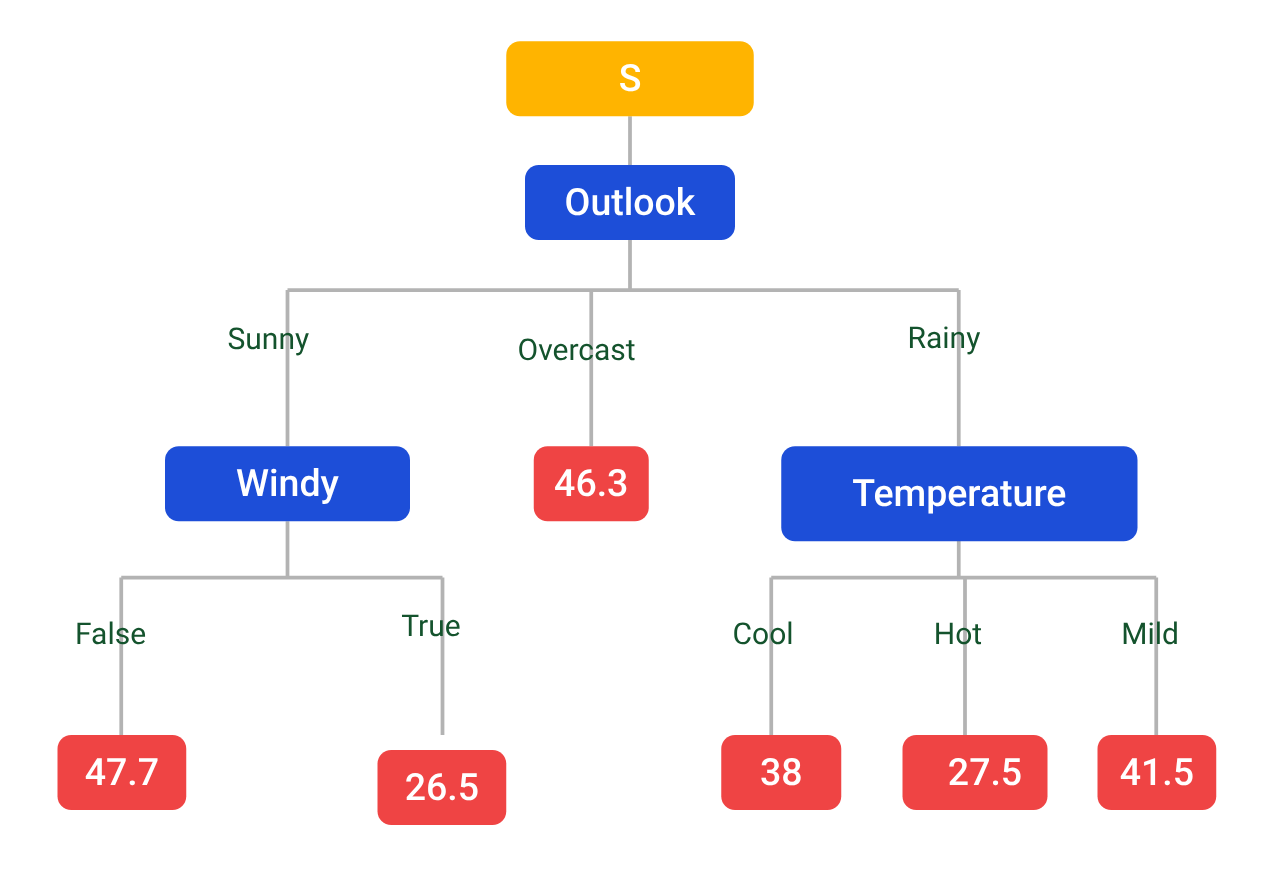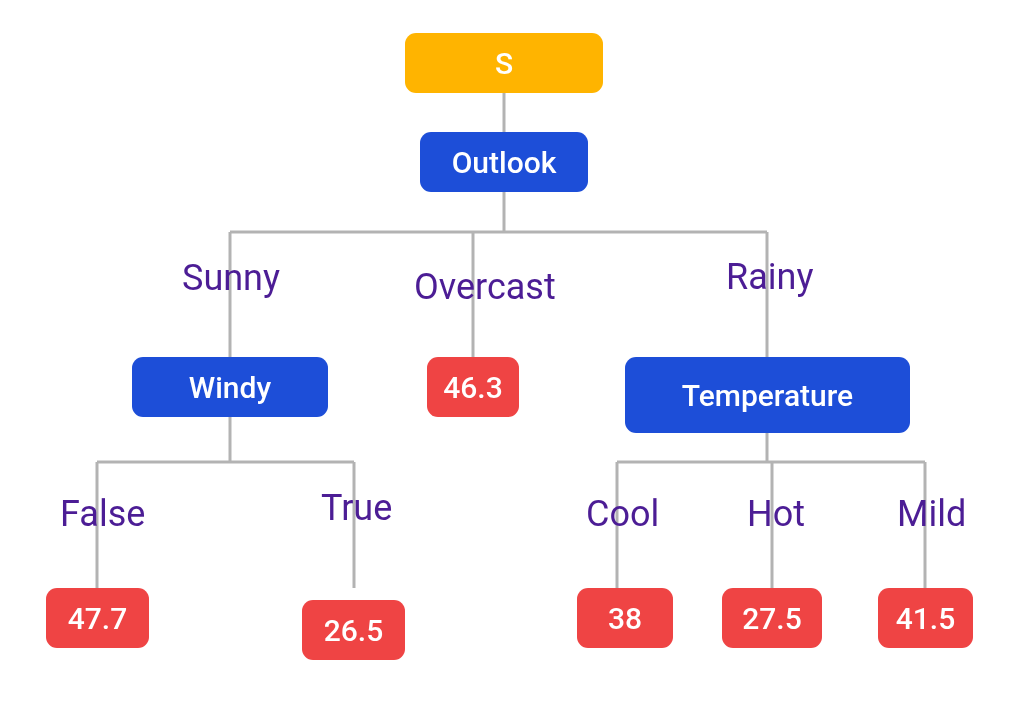--- a/index.html
+++ b/index.html
@@ -33,22 +33,22 @@
     font-size: 30px;
     font-weight: 500;
     color: #ffffff;
     white-space: nowrap;
   }
   .yellow { background: #ffb400; }
   .blue   { background: #1d4ed8; }
   .green  { background: #ef4444; }
   .edge-label {
     position: absolute;
-    font-size: 36px;
-    color: #4c1d95;
+    font-size: 24px;
+    color: #14532d;
     background: transparent;
   }
 </style>
 </head>
 <body>
 
 <div class="stage">
 
   <svg class="edges">
     <g stroke="#b3b3b3" stroke-width="3" fill="none">
@@ -93,16 +93,16 @@
   <div class="edge-label" style="left:321px; top:487px;">True</div>
 
   <div class="edge-label" style="left:586px; top:493px;">Cool</div>
   <div class="edge-label" style="left:747px; top:493px;">Hot</div>
   <div class="edge-label" style="left:897px; top:493px;">Mild</div>
 
   <div class="node green" style="left:46px; top:588px; width:103px; height:60px;">47.7</div>
   <div class="node green" style="left:302px; top:600px; width:103px; height:60px;">26.5</div>
 
   <div class="node green" style="left:577px; top:588px; width:96px; height:60px;">38</div>
-  <div class="node green" style="left:722px; top:588px; width:100px; height:60px;">27.5</div>
+  <div class="node green" style="left:722px; top:588px; width:100px; height:60px;padding-left:16px;">27.5</div>
   <div class="node green" style="left:878px; top:588px; width:95px; height:60px;">41.5</div>
 
 </div>
 
 </body></html>

